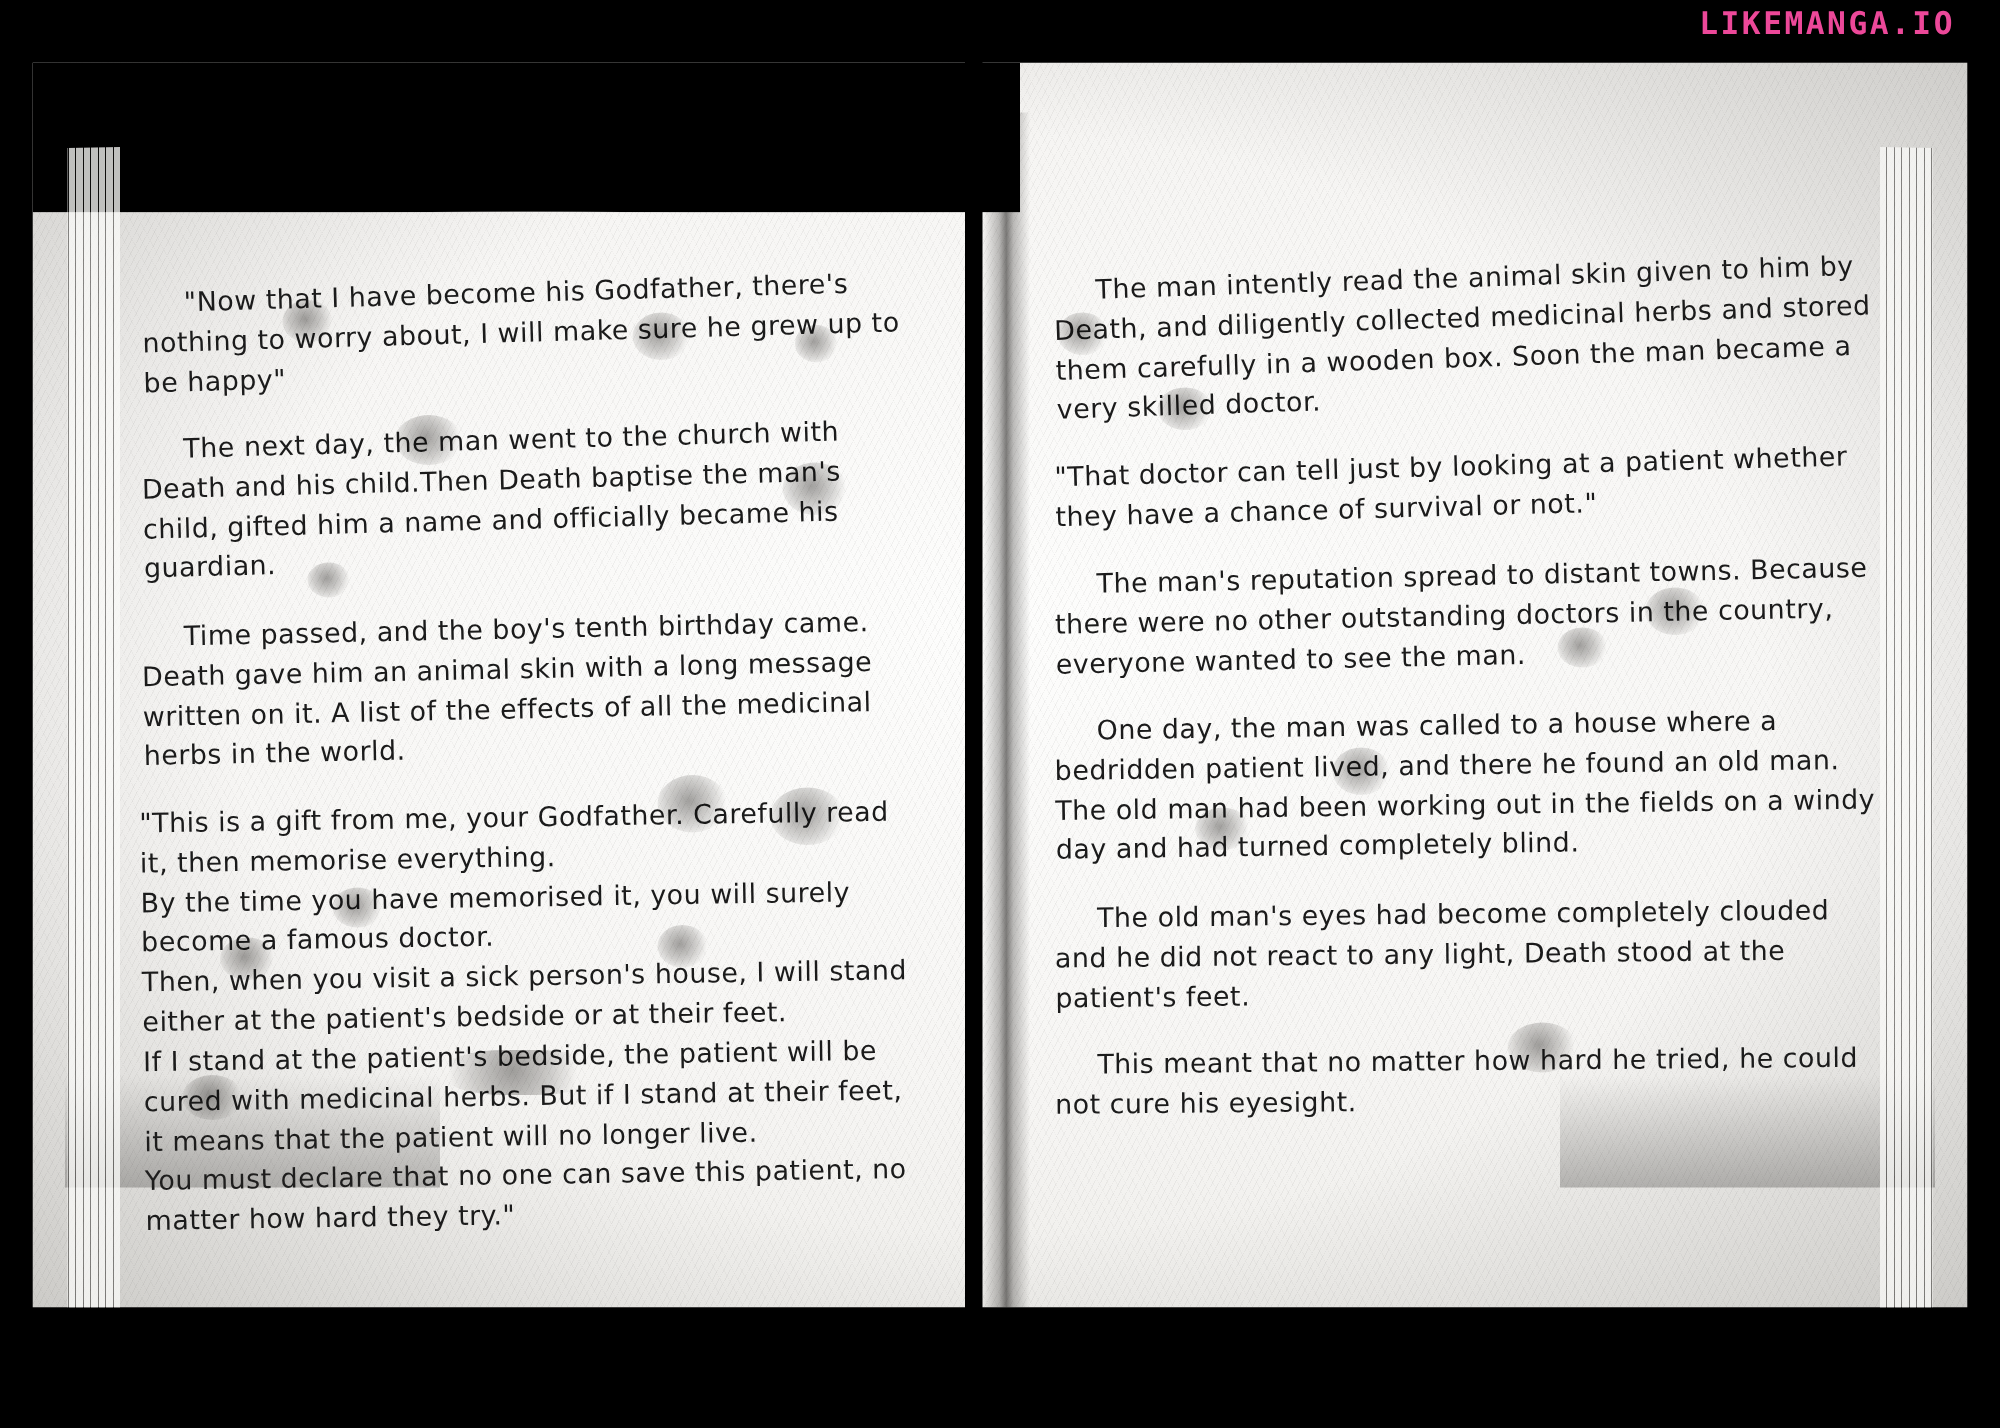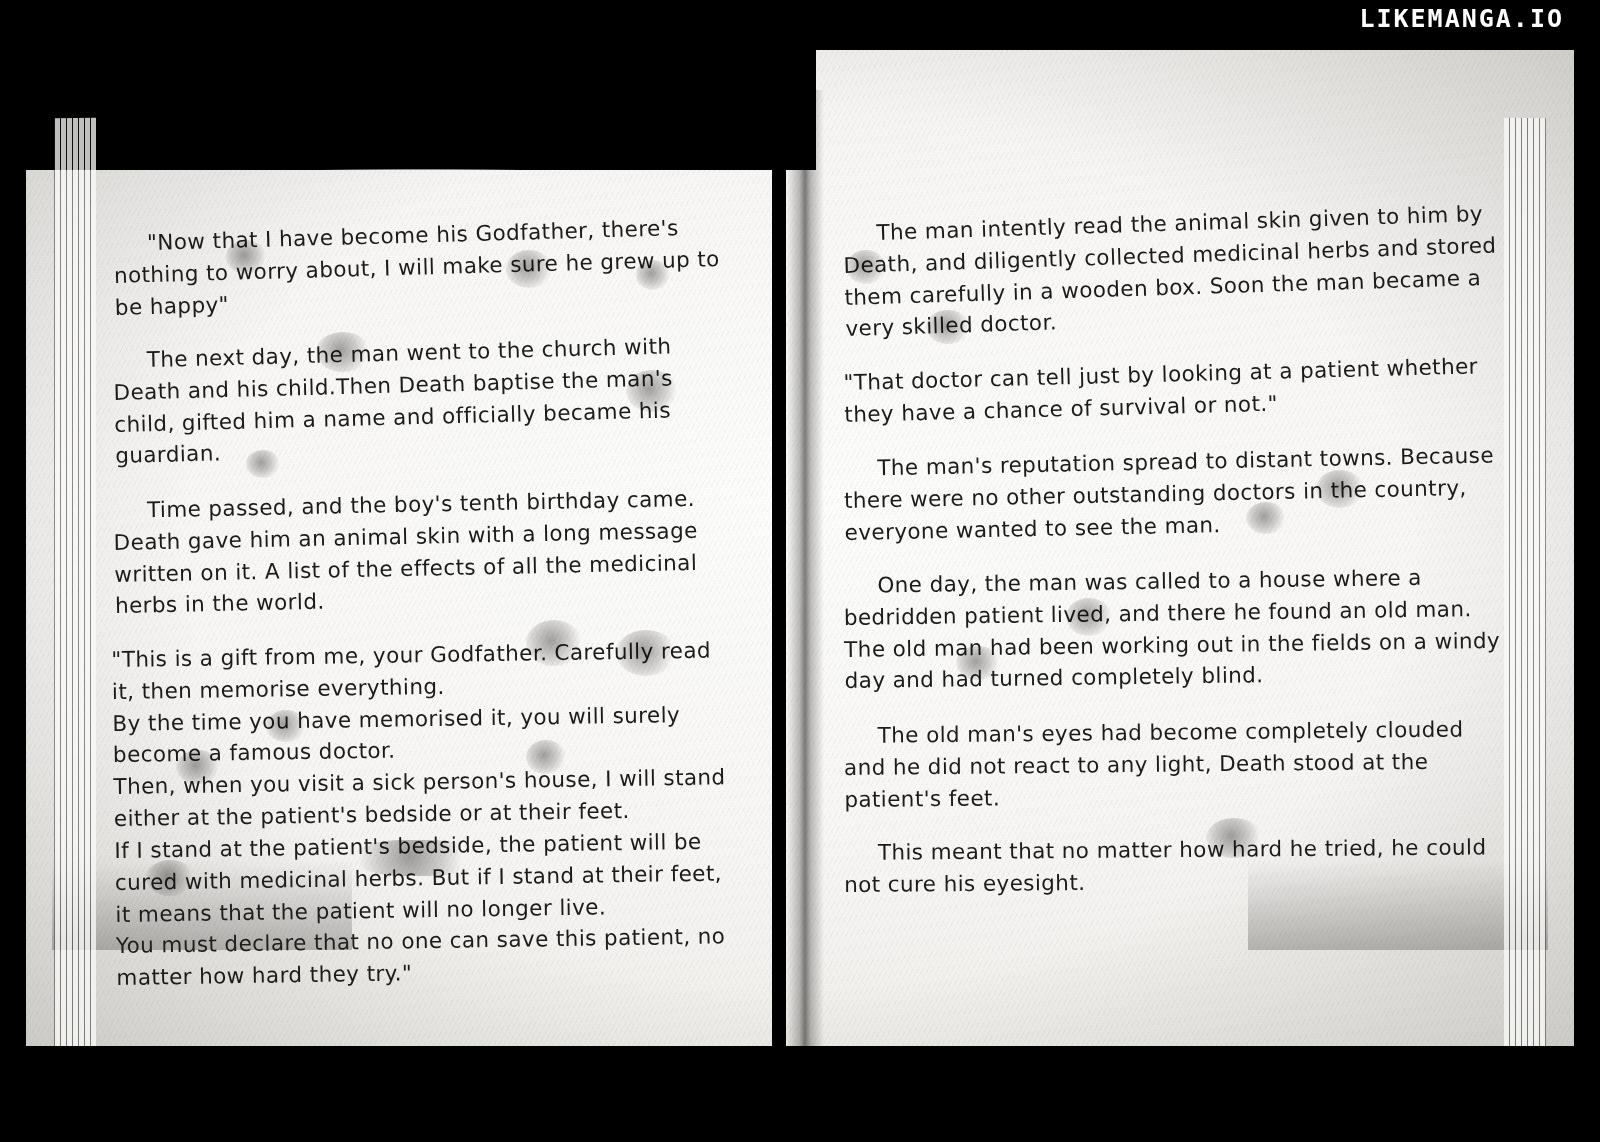--- a/index.html
+++ b/index.html
@@ -49,21 +49,21 @@
     right: 0; top: 0;
     width: 26px; height: 1142px;
     background: #000;
     z-index: 39;
   }
 
   .watermark {
     position: absolute;
     right: 36px;
     top: 4px;
-    color: #ffffff;
+    color: #ec4899;
     font-family: "DejaVu Sans Mono", monospace;
     font-size: 25px;
     font-weight: bold;
     letter-spacing: 2px;
     z-index: 50;
     text-shadow: 0 0 2px #000;
   }
 
   
   .book {

